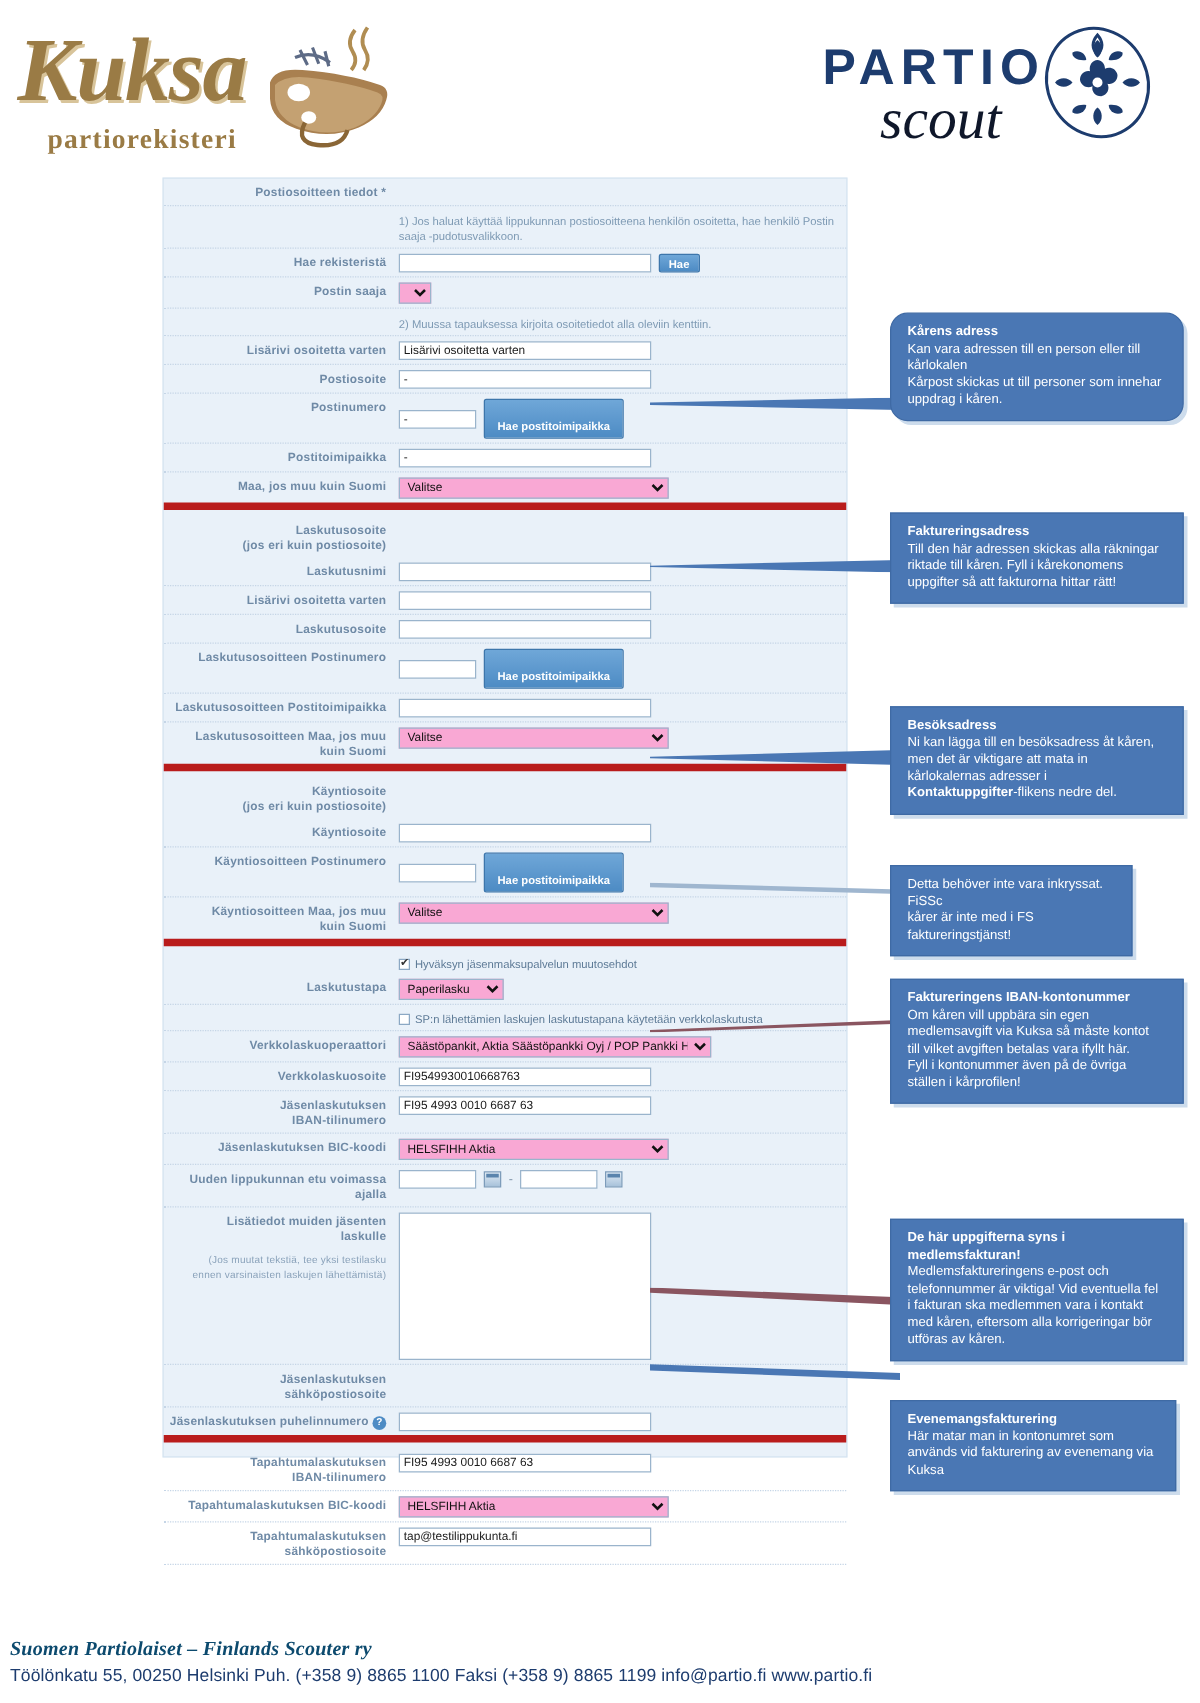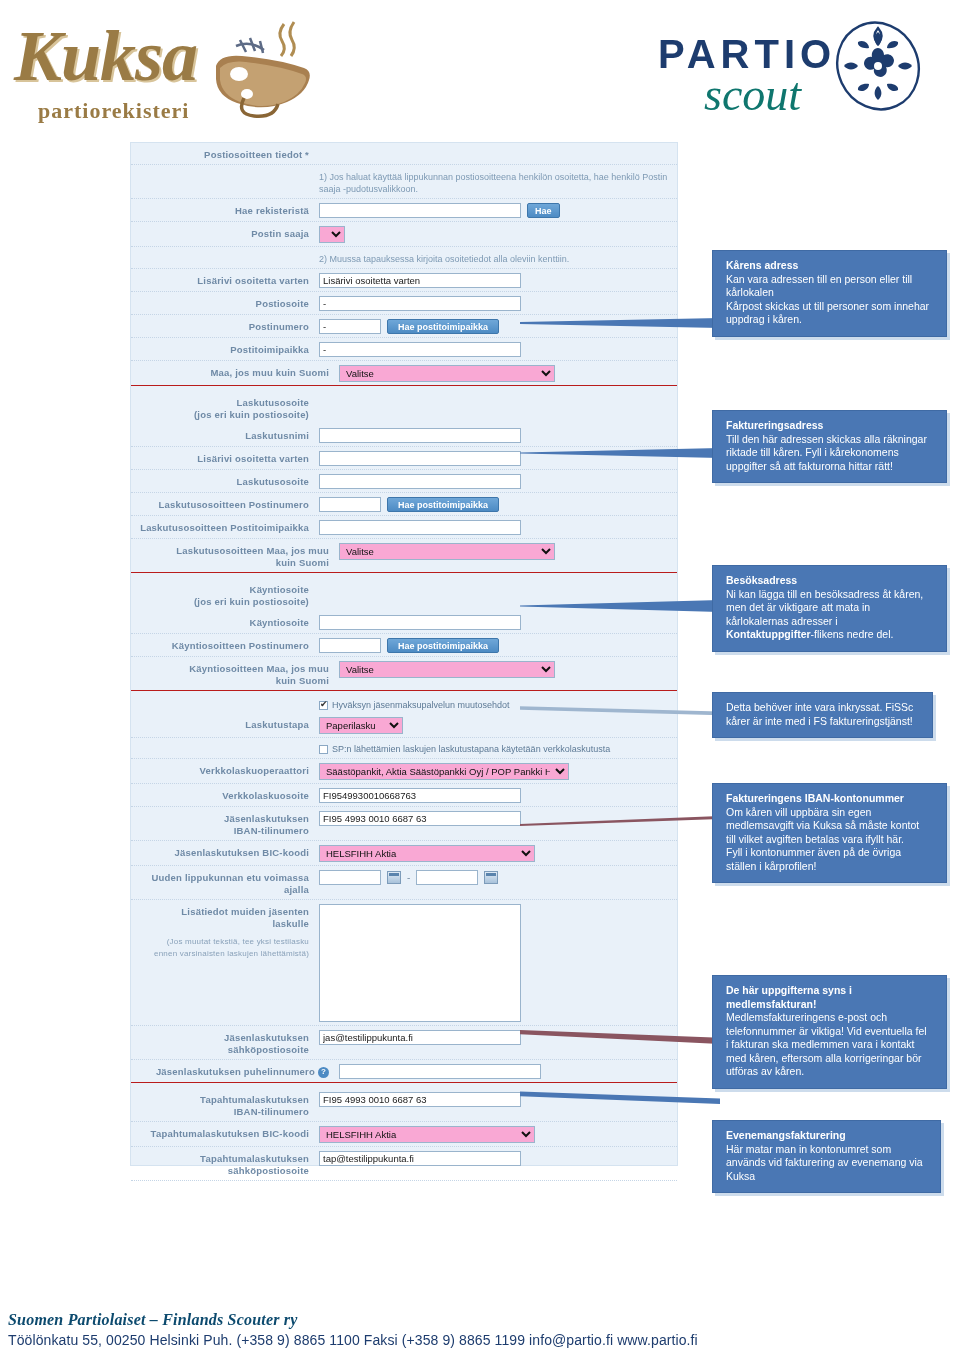--- a/index.html
+++ b/index.html
@@ -31,41 +31,41 @@
   }
 
   .partio-wrap { position:absolute; right:34px; top:16px; width:268px; height:100px; }
   .partio-word {
     font-family:"Liberation Sans", sans-serif;
     font-weight:bold; font-size:40px; color:#1d3c6e;
     letter-spacing:5px; position:absolute; left:0; top:16px;
   }
   .scout-word {
     font-family:"Liberation Serif", serif; font-style:italic;
-    font-size:46px; color:#0f766e;
+    font-size:46px; color:#0f172a;
     position:absolute; left:46px; top:52px;
   }
   .partio-emblem { position:absolute; right:2px; top:2px; }
 
   
   #form-panel {
     position:absolute; left:130px; top:142px;
     width:548px; height:1024px;
     background:#e9f1f9;
     border:1px solid #d5e3f0;
   }
   .frow {
     position:relative;
     display:flex; align-items:flex-start;
     border-bottom:1px dotted #c5d5e6;
     padding:3px 0;
     min-height:21px;
   }
   .frow.nodot { border-bottom:none; }
-  .frow.solid { border-bottom:1px solid #b91c1c;padding-left:20px; }
+  .frow.solid { border-bottom:6px solid #b91c1c; }
   .flabel {
     width:188px; flex:0 0 188px;
     text-align:right; padding-right:10px;
     font-size:9.5px; color:#6f8aa6; font-weight:bold;
     line-height:12px; padding-top:3px;
     letter-spacing:.2px;
   }
   .flabel.small { font-size:8px; font-weight:normal; color:#8aa2ba; }
   .fctl { flex:1; display:flex; align-items:center; gap:6px; padding-top:1px; }
   .note {
@@ -89,21 +89,21 @@
   .sel.w-mini { width:26px; }
   .sel.w-mid  { width:84px; }
   .sel.w-wide { width:250px; }
   .btn {
     background:linear-gradient(#6fa7d8,#4d8bc4);
     color:#fff; font-weight:bold; font-size:9px;
     border:1px solid #3d76ab; border-radius:2px;
     padding:1px 7px; height:15px; line-height:13px;
     cursor:pointer; white-space:nowrap;
   }
-  .btn.wide { padding:1px 10px; }
+  .btn.wide { padding:15px 10px; }
   .cbrow { display:flex; align-items:center; gap:4px; padding-top:2px; }
   .cb {
     width:9px; height:9px; border:1px solid #8ba8c4; background:#fff;
     display:inline-block; position:relative; flex:0 0 9px;
   }
   .cb.checked::after {
     content:"✔"; position:absolute; left:0px; top:-3px;
     font-size:9px; color:#333; line-height:11px;
   }
   .cbtxt { font-size:9px; color:#5d7a96; }
@@ -445,23 +445,20 @@
     <div class="fctl">
         <textarea class="ta" style=""></textarea>
       </div>
   </div>
 
   <div class="frow">
     <div class="flabel">
       <div>Jäsenlaskutuksen</div>
       <div>sähköpostiosoite</div>
     </div>
-    <div class="fctl">
-        <input class="tbox w-full" value="jas@testilippukunta.fi" style="">
-      </div>
   </div>
 
   <div class="frow solid">
     <div class="flabel" style="display:flex;align-items:center;justify-content:flex-end;gap:3px;">
       <span>Jäsenlaskutuksen puhelinnumero</span>
       <span class="helpq">?</span>
     </div>
     <div class="fctl">
         <input class="tbox w-full" value="" style="">
       </div>
@@ -497,21 +494,21 @@
 </div>
 
 <div class="leader" style="left:520px; top:318px; width:200px; height:10px; clip-path:polygon(0 40%,100% 0,100% 100%,0 60%);"></div>
 <div class="leader" style="left:520px; top:448px; width:200px; height:10px; clip-path:polygon(0 45%,100% 0,100% 100%,0 55%);"></div>
 <div class="leader" style="left:520px; top:600px; width:200px; height:12px; clip-path:polygon(0 45%,100% 0,100% 100%,0 55%);"></div>
 <div class="leader grey" style="left:520px; top:705px; width:200px; height:12px; clip-path:polygon(0 10%,100% 55%,100% 85%,0 40%);"></div>
 <div class="leader maroon" style="left:520px; top:816px; width:200px; height:10px; clip-path:polygon(0 80%,100% 0,100% 30%,0 100%);"></div>
 <div class="leader maroon" style="left:520px; top:1030px; width:200px; height:14px; clip-path:polygon(0 0,100% 55%,100% 100%,0 30%);"></div>
 <div class="leader" style="left:520px; top:1090px; width:200px; height:14px; clip-path:polygon(0 10%,100% 60%,100% 100%,0 45%);"></div>
 
-<div class="callout" style="left:712px; top:250px; width:235px;">
+<div class="callout" style="left:712px; top:250px; width:235px;border-radius:14px;">
   <span class="ttl">Kårens adress</span>
   <span>Kan vara adressen till en person eller till</span><br>
   <span>kårlokalen</span><br>
   <span>Kårpost skickas ut till personer som innehar</span><br>
   <span>uppdrag i kåren.</span>
 </div>
 
 <div class="callout" style="left:712px; top:410px; width:235px;">
   <span class="ttl">Faktureringsadress</span>
   <span>Till den här adressen skickas alla räkningar</span><br>
@@ -520,21 +517,21 @@
 </div>
 
 <div class="callout" style="left:712px; top:565px; width:235px;">
   <span class="ttl">Besöksadress</span>
   <span>Ni kan lägga till en besöksadress åt kåren,</span><br>
   <span>men det är viktigare att mata in</span><br>
   <span>kårlokalernas adresser i</span><br>
   <b>Kontaktuppgifter</b><span>-flikens nedre del.</span>
 </div>
 
-<div class="callout" style="left:712px; top:692px; width:221px;">
+<div class="callout" style="left:712px; top:692px; width:194px;">
   <span>Detta behöver inte vara inkryssat. FiSSc</span><br>
   <span>kårer är inte med i FS faktureringstjänst!</span>
 </div>
 
 <div class="callout" style="left:712px; top:783px; width:235px;">
   <span class="ttl">Faktureringens IBAN-kontonummer</span>
   <span>Om kåren vill uppbära sin egen</span><br>
   <span>medlemsavgift via Kuksa så måste kontot</span><br>
   <span>till vilket avgiften betalas vara ifyllt här.</span><br>
   <span>Fyll i kontonummer även på de övriga</span><br>

